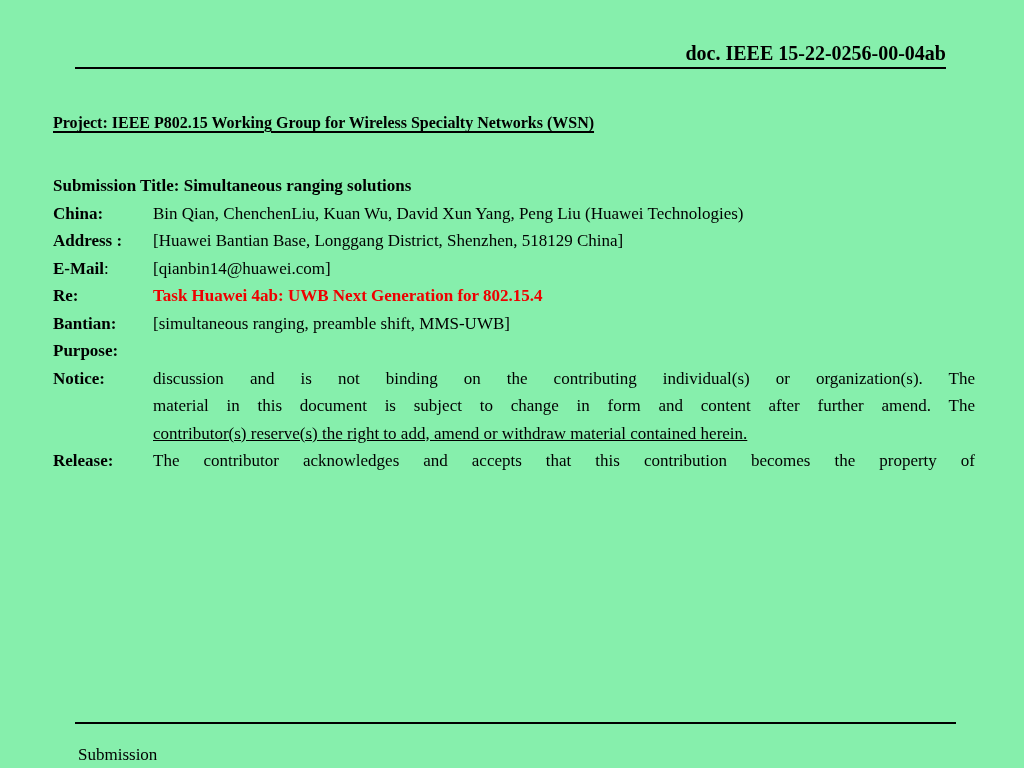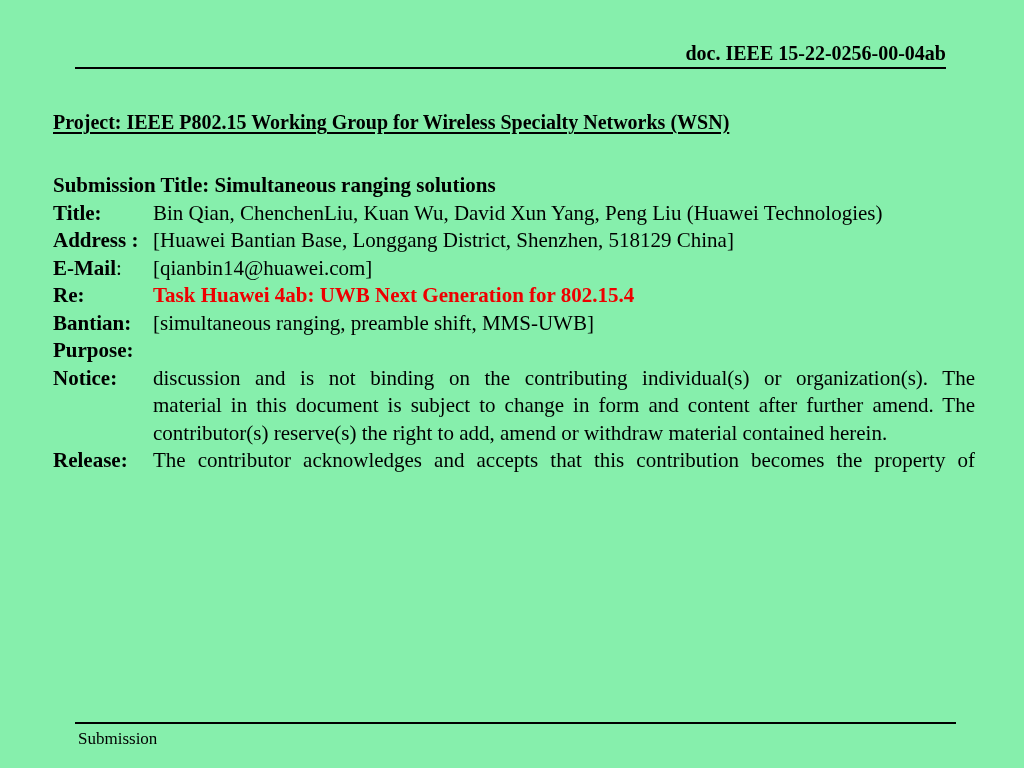--- a/index.html
+++ b/index.html
@@ -23,63 +23,64 @@
     font-weight: bold;
     line-height: 26px;
     padding-bottom: 1px;
     border-bottom: 2px solid #000000;
   }
   .title {
     position: absolute;
     left: 53px;
     top: 107px;
     width: 930px;
-    font-size: 20px;
+    font-size: 16px;
     font-weight: bold;
     line-height: 31px;
     text-decoration: underline;
     text-decoration-thickness: 2px;
     text-underline-offset: 3px;
   }
   .body {
     position: absolute;
     left: 53px;
     top: 172px;
     width: 922px;
-    font-size: 21px;
+    font-size: 17px;
     line-height: 27.5px;
   }
   .row { display: flex; align-items: flex-start; }
   .label {
     flex: 0 0 100px;
     font-weight: bold;
     white-space: nowrap;
   }
   .label .plain { font-weight: normal; }
   .val { flex: 1 1 auto; min-width: 0; }
   .bold-line { font-weight: bold; }
   .red-bold { font-weight: bold; }
   .pline {
     white-space: nowrap;
     text-align: justify;
     text-align-last: justify;
   }
   .pline-last {
     white-space: nowrap;
     text-align: left;
+    text-decoration: underline;
   }
   .footer {
     position: absolute;
     left: 75px;
     width: 881px;
     top: 722px;
     border-top: 2.5px solid #000000;
   }
   .footer-text {
-    padding-top: 5px;
+    padding-top: 21px;
     padding-left: 3px;
     font-size: 17px;
     line-height: 20px;
   }
 </style>
 </head>
 <body>
 
 <div class="page">
 
@@ -89,21 +90,21 @@
 
   <div class="title">Project: IEEE P802.15 Working Group for Wireless Specialty Networks (WSN)</div>
 
   <div class="body">
 
     <div class="row">
       <span class="bold-line">Submission Title: Simultaneous ranging solutions</span>
     </div>
 
     <div class="row">
-      <span class="label">Title:</span>
+      <span class="label">China:</span>
       <span class="val">Bin Qian, ChenchenLiu, Kuan Wu, David Xun Yang, Peng Liu (Huawei Technologies)</span>
     </div>
 
     <div class="row">
       <span class="label">Address :</span>
       <span class="val">[Huawei Bantian Base, Longgang District, Shenzhen, 518129 China]</span>
     </div>
 
     <div class="row">
       <span class="label"><span>E-Mail</span><span class="plain">:</span></span>

